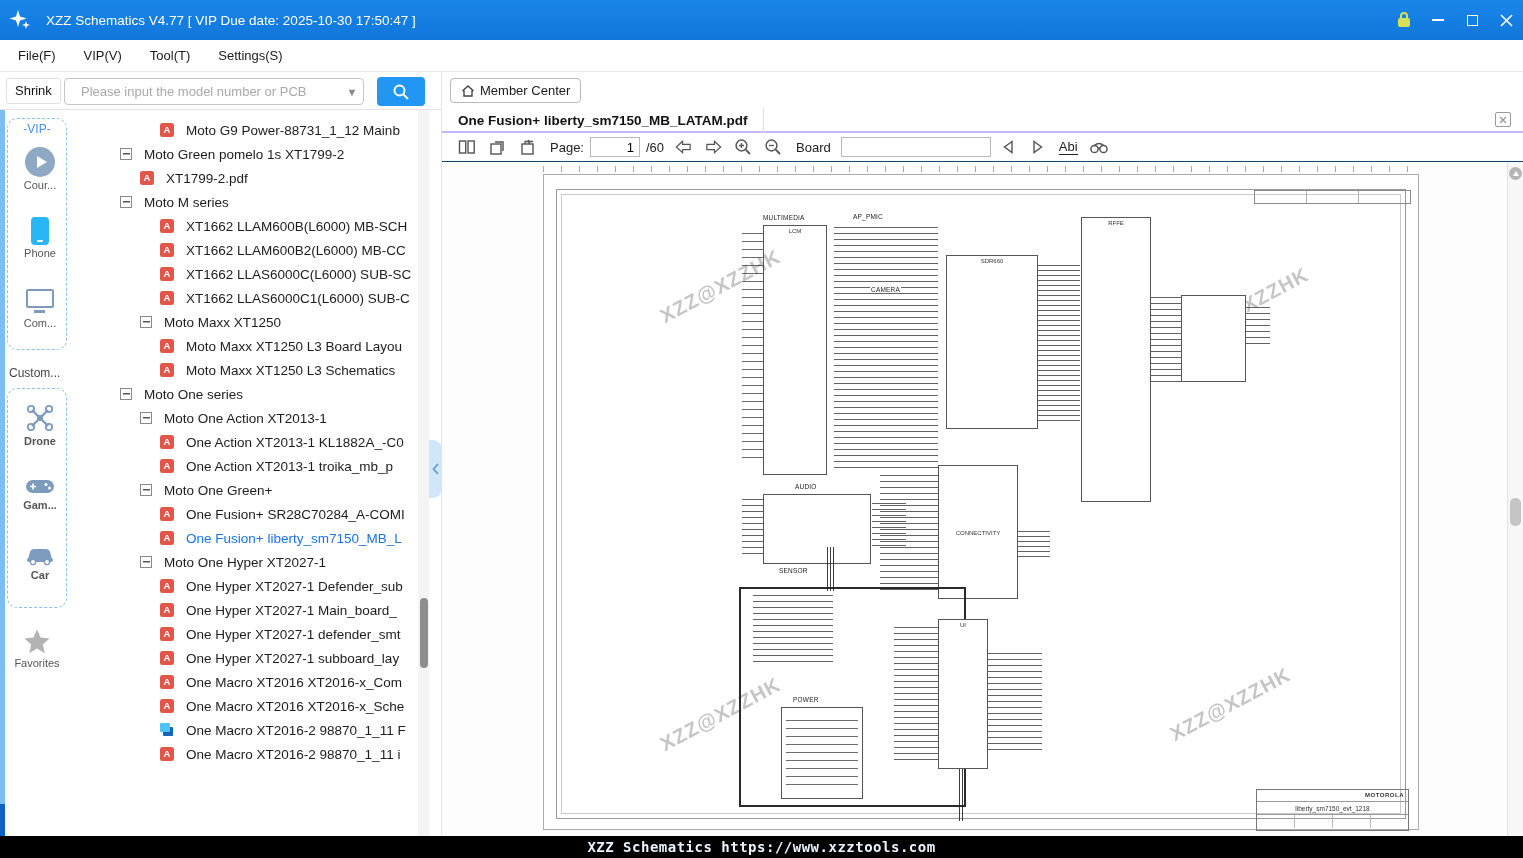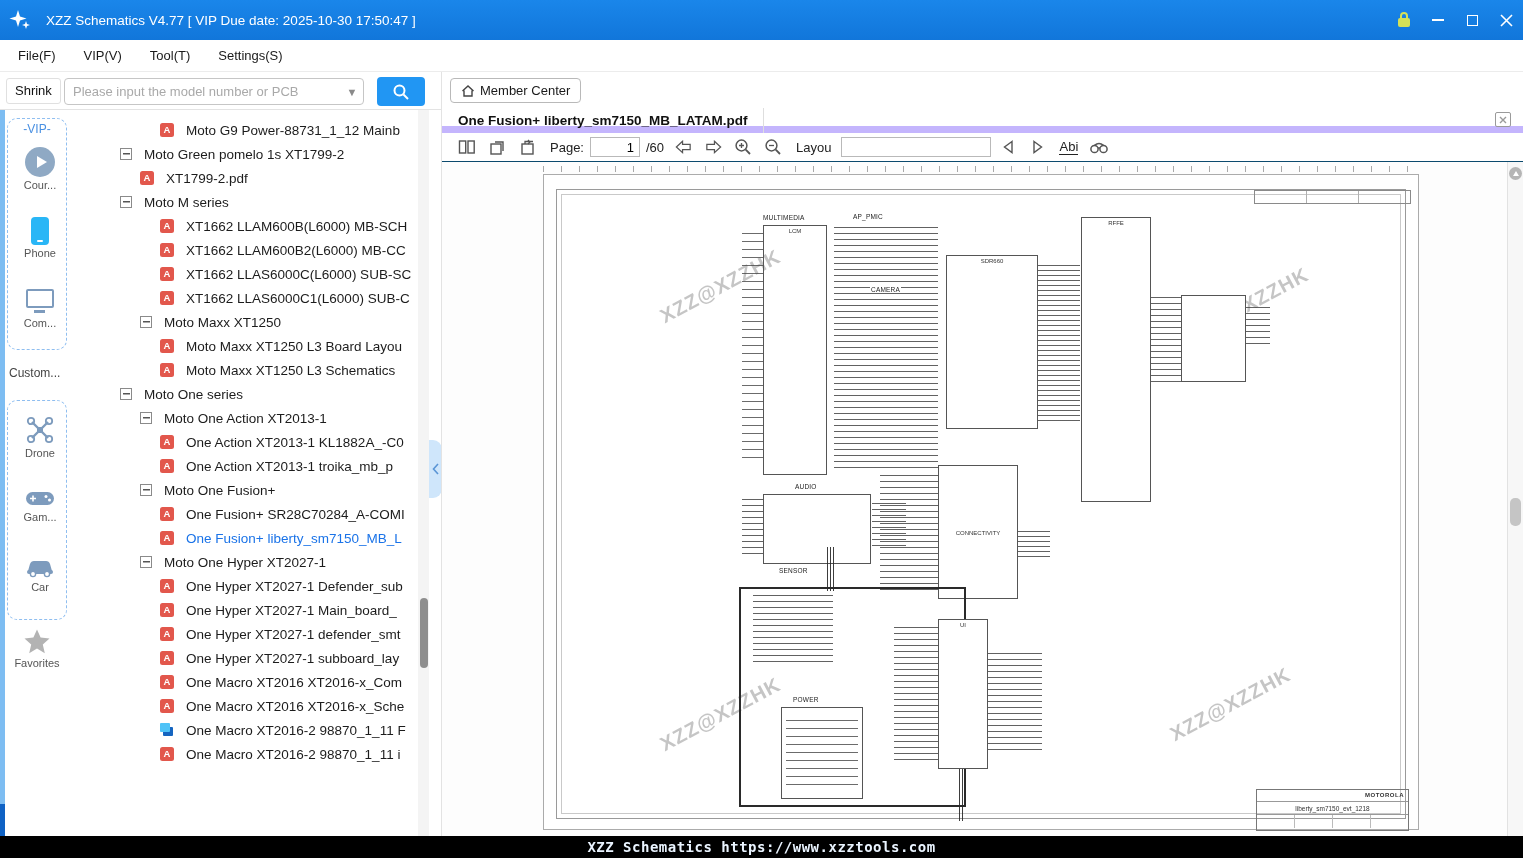--- a/index.html
+++ b/index.html
@@ -16,36 +16,36 @@
   .min-glyph { width:12px; height:2px; background:#fff; }
   .max-glyph { width:11px; height:11px; border:1.5px solid #fff; }
 
   
   .menubar { position:absolute; left:0; top:40px; width:100%; height:32px; background:#fff; border-bottom:1px solid #ececec; display:flex; align-items:center; padding-left:4px; }
   .menu-item { padding:0 14px; height:32px; line-height:32px; cursor:default; }
 
   
   .toolbar { position:absolute; left:0; top:72px; width:100%; height:38px; background:#fff; border-bottom:1px solid #e3e3e3; }
   .shrink-btn { position:absolute; left:6px; top:6px; height:26px; padding:0 8px; line-height:24px; background:#fff; border:1px solid #e0e0e0; border-radius:3px; color:#111; }
-  .search-box { position:absolute; left:64px; top:6px; width:300px; height:27px; border:1px solid #c6c6c6; border-radius:4px; background:#fff; display:flex; align-items:center; }
+  .search-box { position:absolute; left:64px; top:6px; width:300px; height:27px; border:1px solid #c6c6c6; border-radius:4px; background:#fff; display:flex; align-items:center;padding-left:8px; }
   .search-box input { flex:1; border:none; outline:none; font-size:13px; padding:0 8px; color:#333; background:transparent; font-family:inherit; }
   .search-box input::placeholder { color:#a9a9a9; }
   .search-chevron { width:22px; color:#8a8a8a; font-size:11px; text-align:center; }
   .search-btn { position:absolute; left:377px; top:5px; width:48px; height:29px; background:#2196F3; border-radius:4px; display:flex; align-items:center; justify-content:center; cursor:pointer; }
   .member-btn { position:absolute; left:450px; top:6px; height:25px; border:1px solid #b9b9b9; border-radius:4px; background:#fff; display:flex; align-items:center; gap:5px; padding:0 10px; cursor:pointer; }
 
   
   .left-scroll { position:absolute; left:0; top:110px; width:5px; height:726px; background:#7dbdf2; }
   .left-scroll .thumb { position:absolute; left:0; bottom:0; width:5px; height:32px; background:#0f62c4; }
 
   
   .sidebar { position:absolute; left:5px; top:110px; width:73px; height:726px; background:#fff; }
   .dash-box { position:absolute; left:2px; width:60px; border:1.5px dashed #8fbef0; border-radius:10px; }
   .vip-box { top:8px; height:232px; }
-  .custom-box { top:290px; height:220px; }
+  .custom-box { top:278px; height:220px;font-weight:bold; }
   .vip-label { position:absolute; top:3px; width:100%; text-align:center; color:#4a90e2; font-size:12px; }
   .custom-label { position:absolute; left:4px; top:256px; color:#444; font-size:12px; width:64px; overflow:hidden; white-space:nowrap; }
   .side-item { position:absolute; width:60px; left:2px; text-align:center; cursor:pointer; }
   .side-label { display:block; font-size:11px; color:#555; margin-top:2px; overflow:hidden; white-space:nowrap; }
   .play-circle { width:30px; height:30px; border-radius:50%; background:#8fa9c4; margin:0 auto; display:flex; align-items:center; justify-content:center; }
   .play-tri { width:0; height:0; border-left:10px solid #fff; border-top:6px solid transparent; border-bottom:6px solid transparent; margin-left:3px; }
   .phone-shape { width:18px; height:28px; border-radius:4px; background:#29B6F6; margin:0 auto; position:relative; }
   .phone-shape::after { content:""; position:absolute; bottom:3px; left:6px; width:6px; height:2px; background:#fff; border-radius:1px; }
   .monitor { width:28px; height:19px; border:2.5px solid #7d9bbd; border-radius:2px; margin:0 auto; position:relative; }
   .monitor::after { content:""; position:absolute; left:6px; bottom:-7px; width:11px; height:3px; background:#7d9bbd; }
@@ -62,21 +62,21 @@
   .icon-pdf .tree-icon::after { content:"A"; position:absolute; left:0; top:0; width:100%; height:100%; color:#fff; font-size:9.5px; font-weight:bold; text-align:center; line-height:14px; }
   .icon-pcb .tree-icon::before { content:""; position:absolute; left:3px; top:4px; width:10px; height:9px; background:#1565C0; border-radius:1px; }
   .icon-pcb .tree-icon::after { content:""; position:absolute; left:0px; top:0px; width:10px; height:9px; background:#4FC3F7; border-radius:1px; }
   .tree-scrollbar { position:absolute; left:418px; top:110px; width:11px; height:726px; background:#f4f4f4; }
   .tree-scrollbar .thumb { position:absolute; left:1.5px; top:488px; width:8px; height:70px; background:#8e8e8e; border-radius:4px; }
   .collapse-handle { position:absolute; left:429px; top:440px; width:13px; height:58px; background:#cfe6fb; border-radius:0 9px 9px 0; display:flex; align-items:center; justify-content:center; cursor:pointer; }
 
   .vsep { position:absolute; left:441px; top:72px; width:1px; height:764px; background:#e3e3e3; }
 
   
-  .tabrow { position:absolute; left:442px; top:108px; width:1081px; height:25px; background:#fff; border-bottom:7px solid #c4b5fd; }
+  .tabrow { position:absolute; left:442px; top:108px; width:1081px; height:25px; background:#fff; border-bottom:2px solid #c4b5fd; }
   .doc-tab { position:absolute; left:0; top:0; height:25px; padding:0 16px; display:flex; align-items:center; border-right:1px solid #dedede; }
   .doc-tab .t { font-weight:bold; font-size:13.5px; color:#111; }
   .tab-close { position:absolute; right:12px; top:4px; width:16px; height:15px; border:1.5px solid #9a9a9a; border-radius:2px; color:#9a9a9a; display:flex; align-items:center; justify-content:center; cursor:pointer; }
 
   
   .pdfbar { position:absolute; left:442px; top:133px; width:1081px; height:29px; background:#fff; border-bottom:1px solid #0c4a6e; display:flex; align-items:center; gap:4px; padding-left:12px; }
   .pbtn { width:26px; height:24px; display:flex; align-items:center; justify-content:center; cursor:pointer; border-radius:3px; }
   .plabel { color:#222; margin:0 2px 0 6px; }
   .page-input { width:50px; height:20px; border:1px solid #b9b9b9; text-align:right; padding:0 5px; font-size:13px; font-family:inherit; outline:none; }
   .lookup-input { width:150px; height:20px; border:1px solid #b9b9b9; padding:0 5px; font-size:13px; font-family:inherit; outline:none; margin-left:4px; }
@@ -324,21 +324,21 @@
           <span class="tree-label">One Action XT2013-1 KL1882A_-C0</span>
         </div>
 
         <div class="tree-row icon-pdf" style="padding-left: 82px; text-align: center;">
           <span class="tree-icon"></span>
           <span class="tree-label">One Action XT2013-1 troika_mb_p</span>
         </div>
 
         <div class="tree-row icon-expand" style="padding-left: 62px;">
           <span class="tree-icon"></span>
-          <span class="tree-label">Moto One Fusion+</span>
+          <span class="tree-label">Moto One Green+</span>
         </div>
 
         <div class="tree-row icon-pdf" style="padding-left: 82px;">
           <span class="tree-icon"></span>
           <span class="tree-label">One Fusion+ SR28C70284_A-COMI</span>
         </div>
 
         <div class="tree-row selected icon-pdf" style="padding-left: 82px;">
           <span class="tree-icon"></span>
           <span class="tree-label">One Fusion+ liberty_sm7150_MB_L</span>
@@ -452,21 +452,21 @@
         <path d="M5 7.5 H10 M7.5 5 V10" stroke="#555" stroke-width="1.3"></path>
       </svg>
     </div>
     <div class="pbtn">
       <svg width="18" height="18" viewBox="0 0 18 18">
         <circle cx="7.5" cy="7.5" r="5.4" fill="none" stroke="#555" stroke-width="1.5"></circle>
         <path d="M11.7 11.7 L16 16" stroke="#555" stroke-width="1.8"></path>
         <path d="M5 7.5 H10" stroke="#555" stroke-width="1.3"></path>
       </svg>
     </div>
-    <span class="plabel">Layou</span>
+    <span class="plabel">Board</span>
     <input class="lookup-input" style="">
     <div class="pbtn">
       <svg width="14" height="16" viewBox="0 0 14 16">
         <path d="M11 2.5 L3.5 8 L11 13.5 Z" fill="none" stroke="#555" stroke-width="1.4"></path>
       </svg>
     </div>
     <div class="pbtn">
       <svg width="14" height="16" viewBox="0 0 14 16">
         <path d="M3 2.5 L10.5 8 L3 13.5 Z" fill="none" stroke="#555" stroke-width="1.4"></path>
       </svg>

